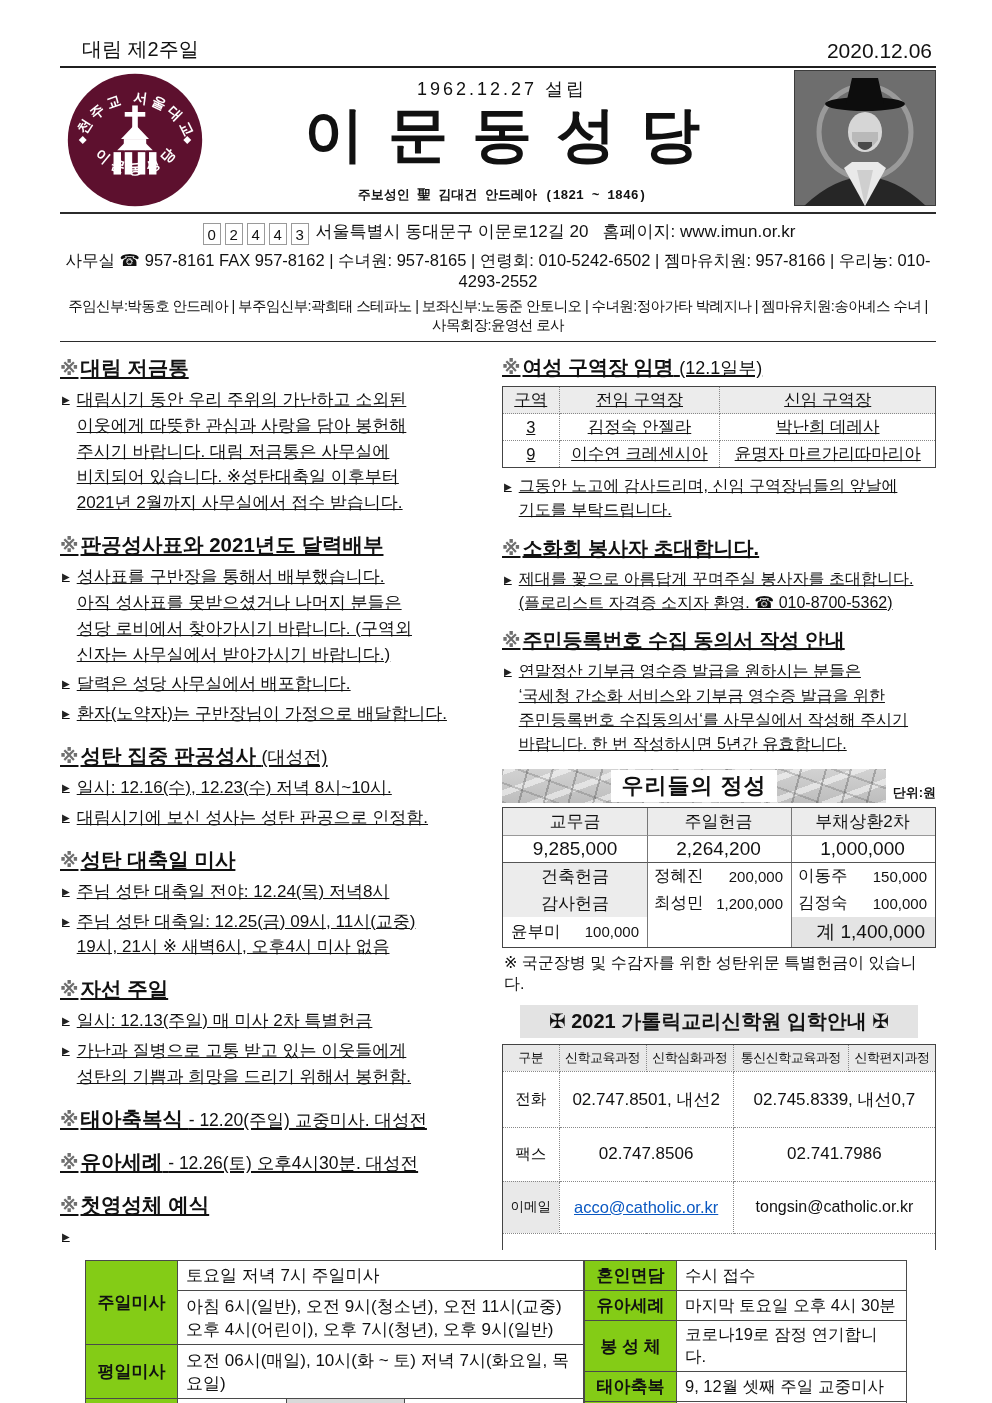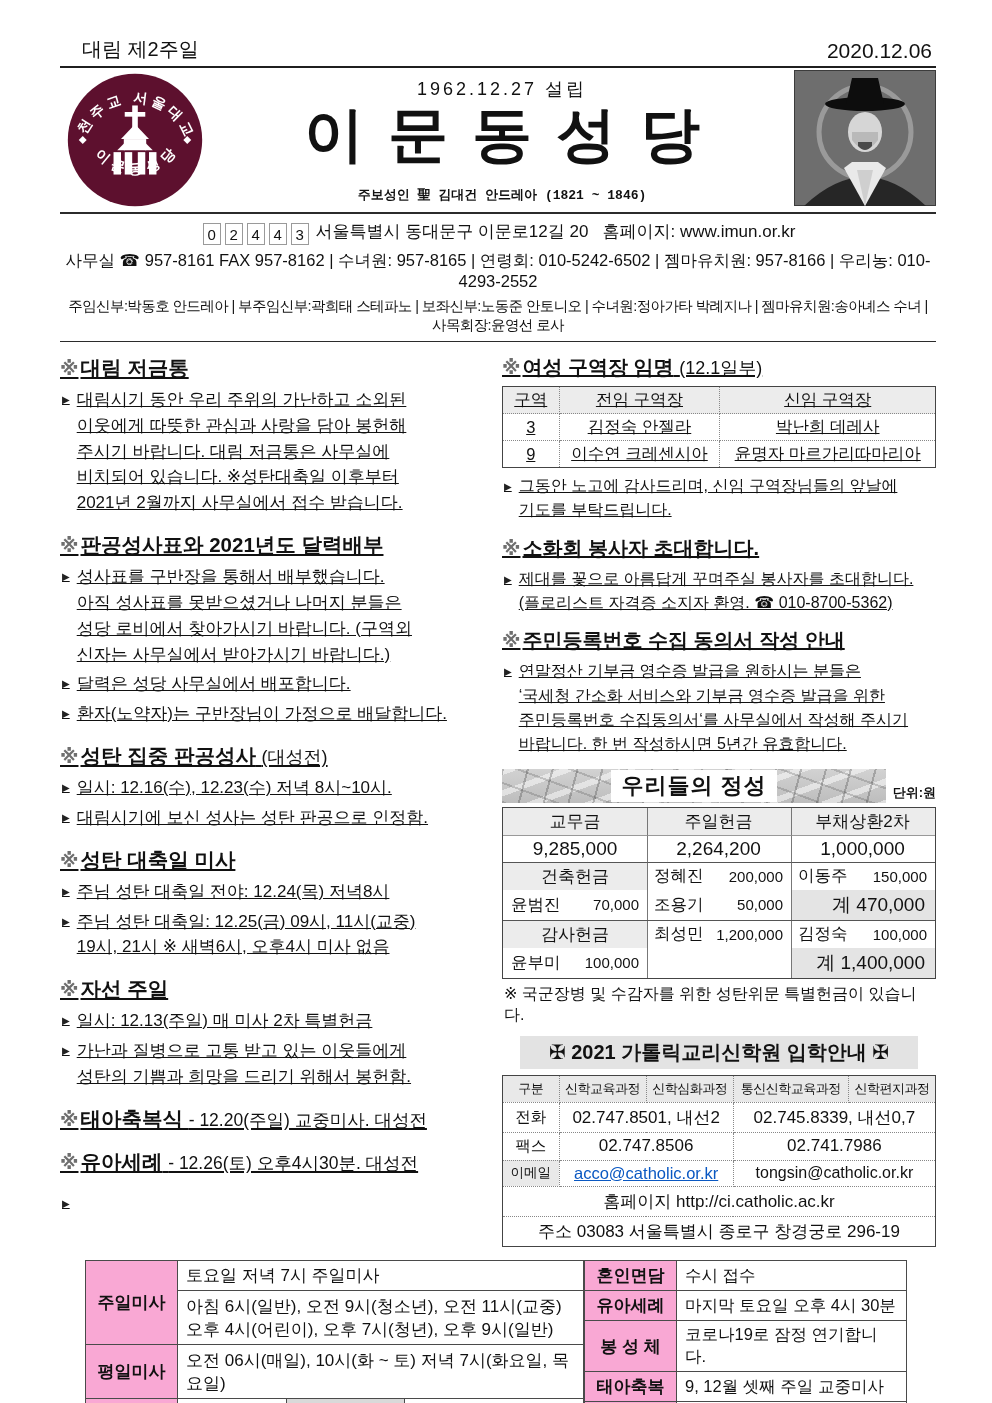--- a/index.html
+++ b/index.html
@@ -85,37 +85,37 @@
   .off-row .pair .nm { font-size:16.5px; }
   .off-row .pair .am { font-size:15px; }
   .off-row .c.tot { background:#e4e4e4; font-size:19px; text-align:right; padding-right:10px; }
   .off-row.rule { border-bottom:1.5px solid #555; }
   .off-note { font-size:16px; margin:5px 0 10px 2px; }
 
   
   .academy-title { background:#e3e3e3; text-align:center; font-size:20px; font-weight:bold;
     padding:3px 0; margin:8px 18px 6px 18px; }
   table.academy { width:100%; border-collapse:collapse; }
-  table.academy td, table.academy th { border:1px dotted #888; padding:3px 2px; text-align:center; font-weight:normal; }
+  table.academy td, table.academy th { border:1px dotted #888; padding:16px 2px; text-align:center; font-weight:normal; }
   table.academy tr:first-child > * { border-top:none; }
   table.academy tr:last-child > * { border-bottom:none; }
   table.academy tr > *:first-child { border-left:none; }
   table.academy tr > *:last-child { border-right:none; }
   table.academy th { background:#e9e9e9; font-size:13px; letter-spacing:-0.5px; padding:4px 1px; }
   .acad-lab { font-size:15.5px; width:56px; }
   .acad-lab.gray { background:#e9e9e9; font-size:13.5px; }
   .acad-val { font-size:17px; }
   a.email-link { color:#0a58c2; text-decoration:underline; font-size:16.5px; }
   .plain-mail { font-size:16px; }
 
   
   .schedule { display:flex; margin:10px 0 0 25px; width:822px; }
   table.sched { border-collapse:collapse; }
   table.sched td { border:1.6px solid #4a4a4a; font-size:17px; padding:3px 8px; }
-  td.plabel { background:#f9a8d4; font-weight:bold; text-align:center; font-size:18px; width:92px; }
+  td.plabel { background:#84cc16; font-weight:bold; text-align:center; font-size:18px; width:92px; }
   td.gcell { background:#d9d9d9; font-weight:bold; text-align:center; font-size:17.5px; }
   .pre { white-space:pre-line; }
   .sched-left { width:499px; flex:0 0 499px; }
   .sched-right { flex:1; }
   .sched-right td.val { font-size:16.5px; }
 </style>
 </head>
 <body>
 
 <div class="page">
@@ -260,20 +260,21 @@
 
       <section>
         <h2><span class="mk">※</span><span>태아축복식</span> <span class="inline-rest">- 12.20(주일) 교중미사. 대성전</span></h2>
       </section>
 
       <section>
         <h2><span class="mk">※</span><span>유아세례</span> <span class="inline-rest">- 12.26(토) 오후4시30분. 대성전</span></h2>
       </section>
 
       <section>
+        <h2><span class="mk">※</span><span>첫영성체 예식</span></h2>
         <div class="bullet">
             <span class="arrow">▶</span>
           </div>
       </section>
 
     </div>
 
     <div class="col-right">
 
       <section>
@@ -347,31 +348,20 @@
           <div class="c lab">건축헌금</div>
           <div class="c pair">
               <span class="nm">정혜진</span>
               <span class="am">200,000</span>
             </div>
           <div class="c pair">
               <span class="nm">이동주</span>
               <span class="am">150,000</span>
             </div>
         </div>
-        <div class="off-row rule">
-          <div class="c pair">
-              <span class="nm">윤범진</span>
-              <span class="am">70,000</span>
-            </div>
-          <div class="c pair">
-              <span class="nm">조용기</span>
-              <span class="am">50,000</span>
-            </div>
-          <div class="c tot">계 470,000</div>
-        </div>
         <div class="off-row">
           <div class="c lab">감사헌금</div>
           <div class="c pair">
               <span class="nm">최성민</span>
               <span class="am">1,200,000</span>
             </div>
           <div class="c pair">
               <span class="nm">김정숙</span>
               <span class="am">100,000</span>
             </div>

